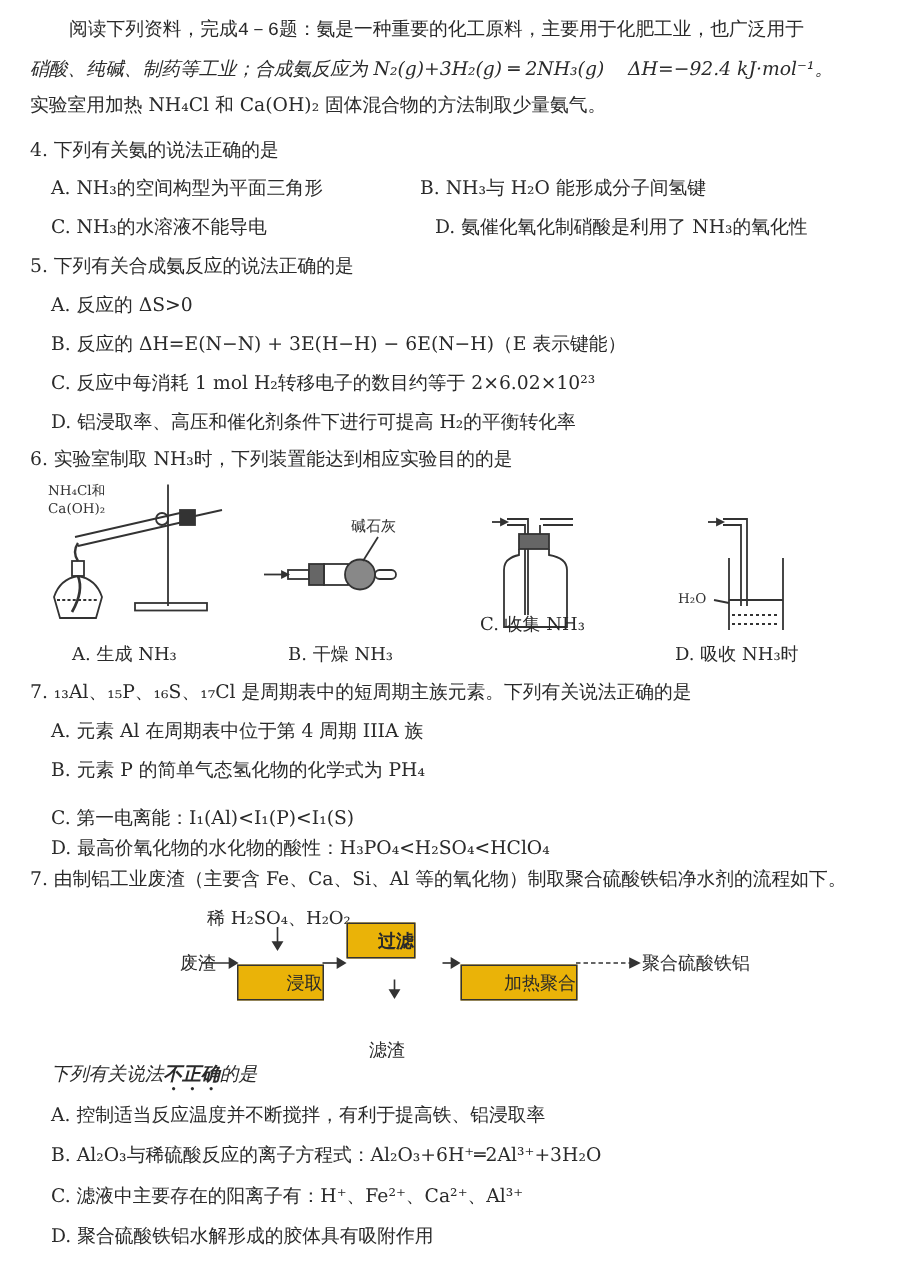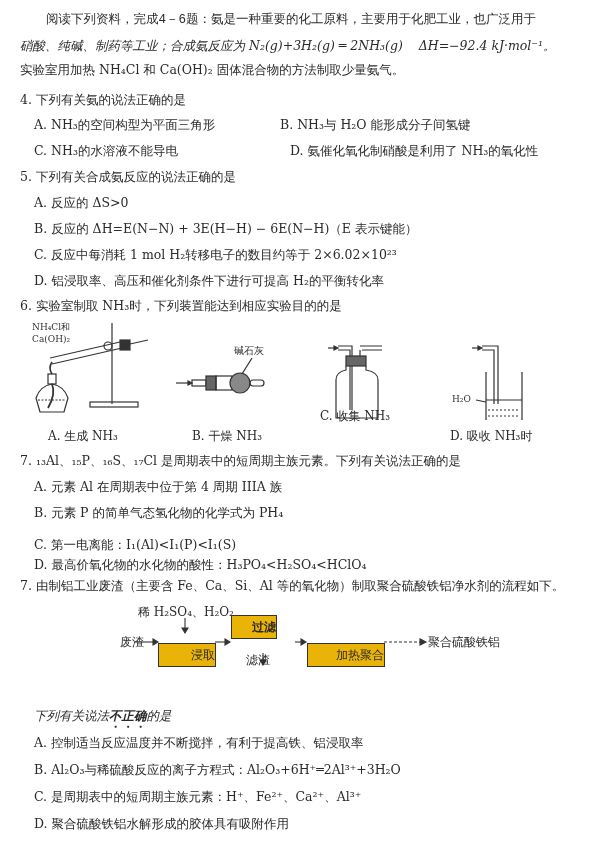--- a/index.html
+++ b/index.html
@@ -127,22 +127,22 @@
         <polygon points="160,42 166,42 163,47"></polygon>
       <line x1="284" y1="24" x2="323" y2="24" stroke-dasharray="3 2"></line>
         <polygon points="320,21 320,27 326,24"></polygon>
     </g>
   </svg>
   <div class="flowtxt" style="left:91px;top:634px;margin-left:29px;">废渣</div>
   <div class="flowbox" style="left:158px;top:631px;width:56px;">浸取</div>
   <div class="flowbox" style="left:231px;top:603px;width:44px;font-weight:bold;">过滤</div>
   <div class="flowbox" style="left:307px;top:631px;width:76px;">加热聚合</div>
   <div class="flowtxt" style="left:428px;top:634px;">聚合硫酸铁铝</div>
-  <div class="flowtxt" style="left:246px;top:652px;">滤渣</div>
+  <div class="flowtxt" style="left:246px;top:692px;">滤渣</div>
 </div>
 
 <div class="line opt" style="top:708px;font-style:italic;">
   <span>下列有关说法</span><span class="dot-em">不正确</span><span>的是</span>
 </div>
 <div class="line opt" style="top:735px;">A. 控制适当反应温度并不断搅拌，有利于提高铁、铝浸取率</div>
 <div class="line opt" style="top:762px;">B. Al₂O₃与稀硫酸反应的离子方程式：Al₂O₃+6H⁺═2Al³⁺+3H₂O</div>
-<div class="line opt" style="top:789px;">C. 是周期表中的短周期主族元素：H⁺、Fe²⁺、Ca²⁺、Al³⁺</div>
+<div class="line opt" style="top:789px;">C. 滤液中主要存在的阳离子有：H⁺、Fe²⁺、Ca²⁺、Al³⁺</div>
 <div class="line opt" style="top:816px;">D. 聚合硫酸铁铝水解形成的胶体具有吸附作用</div>
 
 </body></html>

